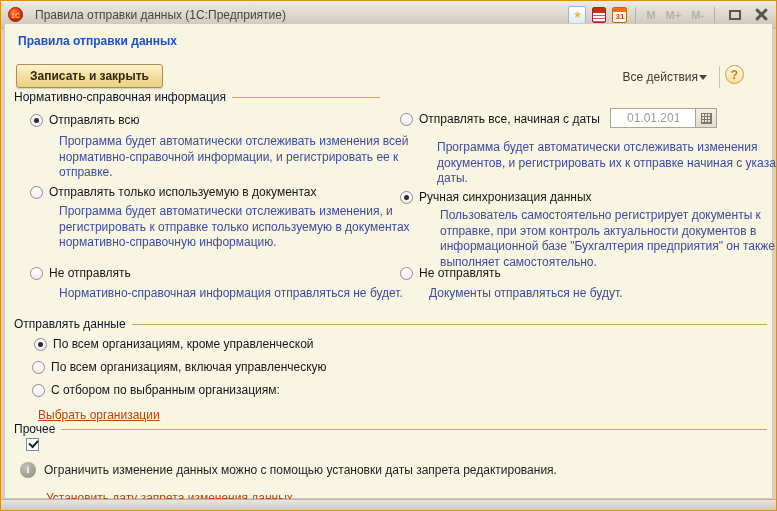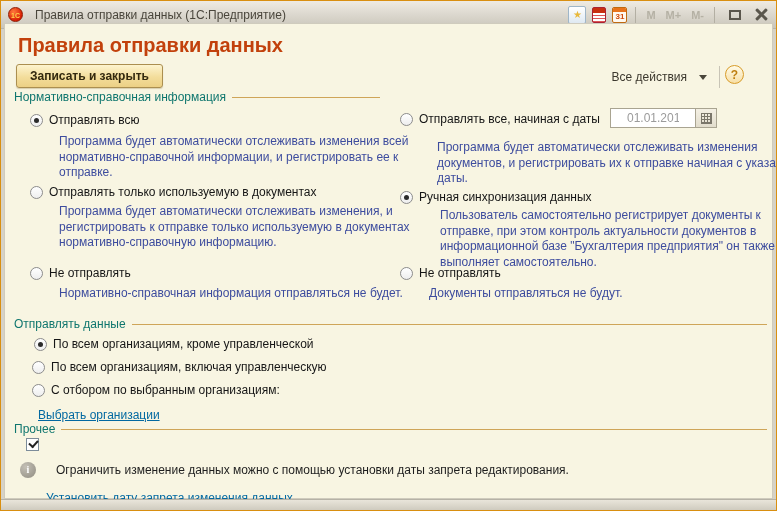--- a/index.html
+++ b/index.html
@@ -46,57 +46,57 @@
   .win-close::after  { transform:rotate(-45deg); }
   
   .content {
     position:absolute; top:22px; left:3px; right:3px; bottom:11px;
     background:#f8f5e2; border:1px solid #cfcbbd;
   }
   .statusbar {
     position:absolute; bottom:0; left:0; right:0; height:11px;
     background:linear-gradient(#e9e5da,#cfcbbf); border-top:1px solid #b6b2a6;
   }
-  .page-title { position:absolute; top:10px; left:13px; font-size:20px; font-weight:bold; color:#c2410c; }
+  .page-title { position:absolute; top:10px; left:13px; font-size:12px; font-weight:bold; color:#1d4ed8; }
   
   .btn-main {
     position:absolute; top:40px; left:11px; height:24px; padding:0 13px;
     font-family:"Liberation Sans",sans-serif;
     background:linear-gradient(#fdf4cf,#f3dd9b 55%,#ecd085);
     border:1px solid #ab8f50; border-radius:3px;
     font-size:12px; font-weight:bold; color:#33290f; cursor:pointer;
     box-shadow:0 1px 1px rgba(120,90,20,.25);
   }
-  .all-actions { position:absolute; top:46px; right:65px; font-size:12px; color:#3c382e; display:flex; align-items:center; gap:12px; cursor:pointer; }
+  .all-actions { position:absolute; top:46px; right:65px; font-size:12px; color:#3c382e; display:flex; align-items:center; gap:1px; cursor:pointer; }
   .caret-down { width:0; height:0; border-left:4px solid transparent; border-right:4px solid transparent; border-top:5px solid #4a463a; }
   .toolbar-sep { position:absolute; top:42px; right:52px; width:1px; height:22px; background:#c8c4b6; }
   .help-btn {
     position:absolute; top:41px; right:28px; width:19px; height:19px; border-radius:50%;
     border:1px solid #d79b28; background:linear-gradient(#fffbe8,#f7dfa6);
     color:#bf7f10; font-size:12px; font-weight:bold; text-align:center; line-height:18px; cursor:pointer;
   }
   
   .col { position:absolute; }
   .col-left  { left:9px;  top:66px; width:366px; height:230px; }
   .col-right { left:383px; top:66px; width:379px; height:230px; }
   .grp-senddata { left:9px; top:293px; width:753px; height:105px; position:absolute; }
   .grp-other    { left:9px; top:398px; width:753px; height:90px;  position:absolute; }
   .row { position:absolute; left:0; right:0; }
   .group-hdr { display:flex; align-items:center; }
-  .group-hdr .g-label { font-size:12px; color:#0f766e; white-space:nowrap; }
+  .group-hdr .g-label { font-size:12px; color:#0f172a; white-space:nowrap; }
   .group-hdr .g-line { flex:1; height:1px; background:#cfa558; margin-left:6px; margin-top:1px; }
   .opt { display:flex; align-items:center; gap:6px; cursor:pointer; }
   .radio {
     width:13px; height:13px; border-radius:50%; background:linear-gradient(#fff,#eee);
     border:1px solid #8c8c8c; flex:none; position:relative;
   }
   .radio.sel::after { content:""; position:absolute; left:3px; top:3px; width:5px; height:5px; border-radius:50%; background:#2b2b2b; }
   .opt-label { font-size:12px; color:#161616; }
   .desc { font-size:12px; color:#3d4c9e; line-height:15.5px;margin-left:27px; }
-  .lnk { font-size:12px; color:#0369a1; text-decoration:underline; cursor:pointer; }
+  .lnk { font-size:12px; color:#c2410c; text-decoration:underline; cursor:pointer; }
   .checkbox {
     width:13px; height:13px; border:1px solid #7d8c9a; background:#fff; flex:none; position:relative;
   }
   .checkbox.checked::after {
     content:""; position:absolute; left:2px; top:1px; width:7px; height:4px;
     border-left:2px solid #222; border-bottom:2px solid #222; transform:rotate(-48deg);
   }
   .info-icon {
     width:16px; height:16px; border-radius:50%; flex:none;
     background:radial-gradient(circle at 35% 30%, #c4c0b6, #8f8b80);
@@ -231,21 +231,21 @@
     <div class="grp-other">
       <div class="row group-hdr" style="top:0">
         <span class="g-label">Прочее</span>
         <span class="g-line"></span>
       </div>
       <div class="row opt" style="top:16px; left:12px">
         <span class="checkbox checked"></span>
       </div>
       <div class="row opt" style="top:40px; left:6px; cursor:default">
         <span class="info-icon">i</span>
-        <span class="info-text" style="margin-left:14px">Ограничить изменение данных можно с помощью установки даты запрета редактирования.</span>
+        <span class="info-text" style="margin-left:2px">Ограничить изменение данных можно с помощью установки даты запрета редактирования.</span>
       </div>
       <div class="row" style="top:66px; left:32px">
         <span class="lnk">Установить дату запрета изменения данных</span>
       </div>
     </div>
 
   </div>
 
   <div class="statusbar"></div>
 </div>

